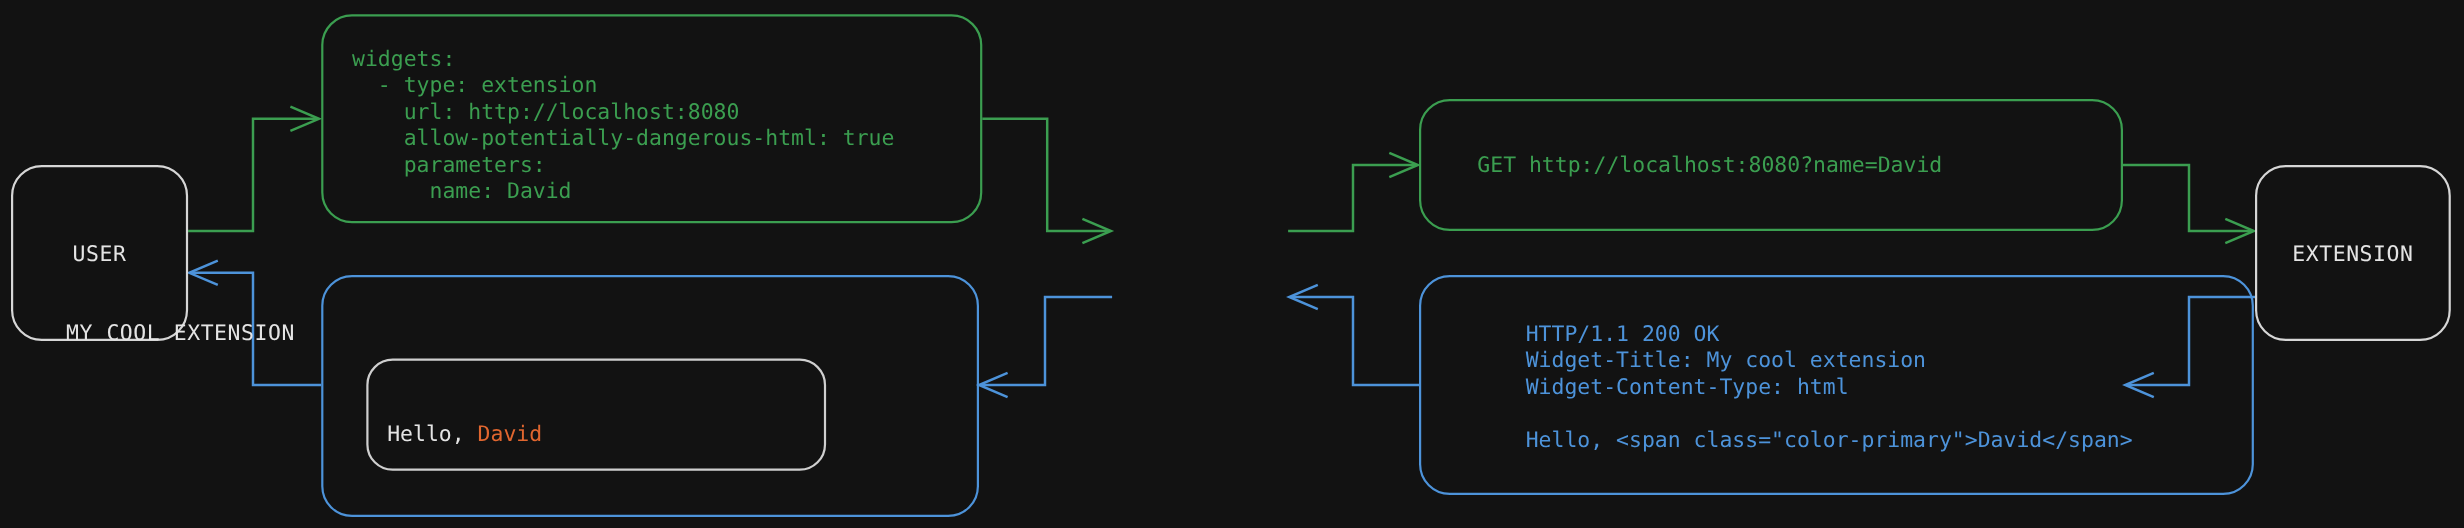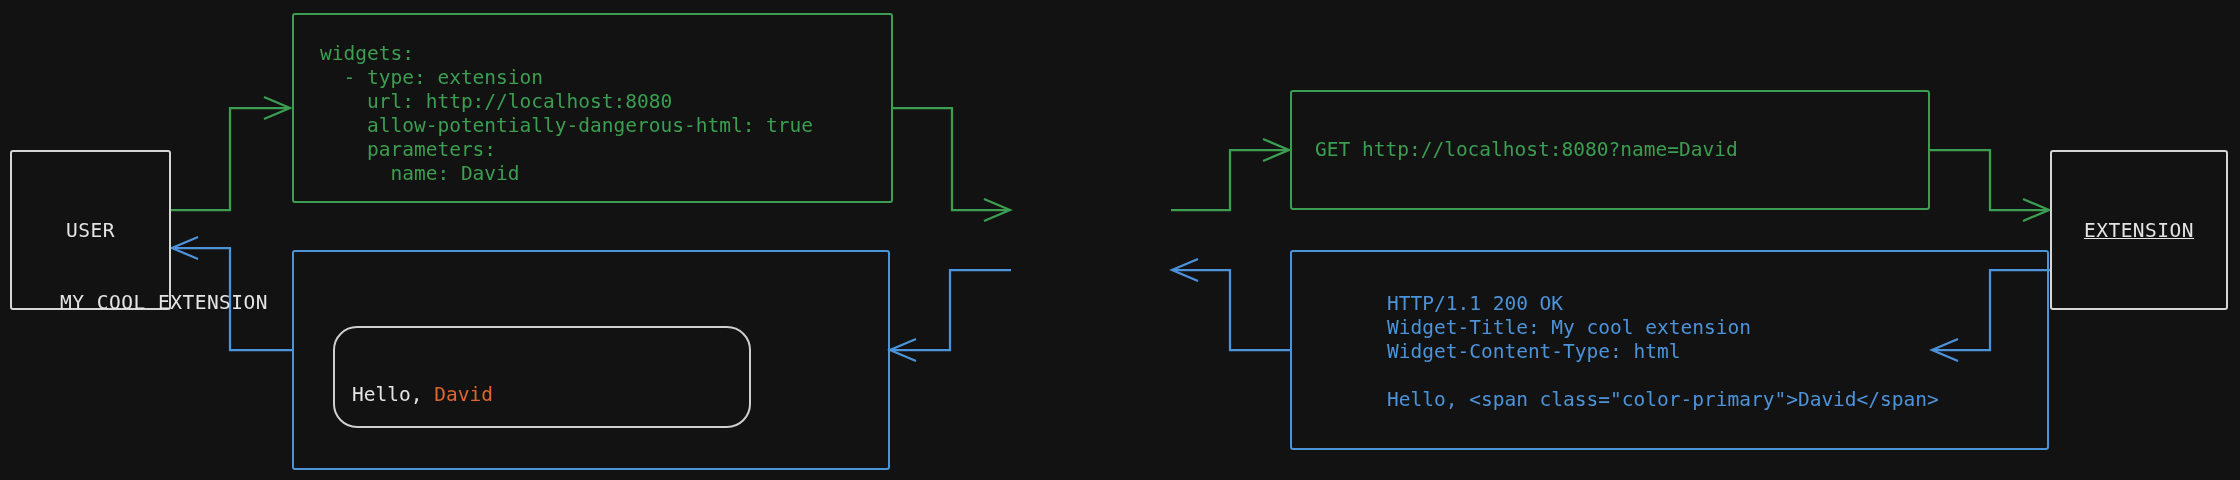--- a/index.html
+++ b/index.html
@@ -28,53 +28,53 @@
     left: 0; top: 0;
     width: 2240px; height: 480px;
   }
   .wires path { fill: none; stroke-width: 2.25px; }
   .wires .green path { stroke: var(--green); }
   .wires .blue path { stroke: var(--blue); }
 
   .box {
     position: absolute;
     border: 2px solid var(--border_light);
-    border-radius: 3px;
+    border-radius: 28px;
     background: transparent;
   }
   .node {
     display: flex;
     align-items: center;
     justify-content: center;
     color: var(--text_light);
     font-size: 19.5px;
     letter-spacing: 0.5px;
   }
   .node-user      { left: 10px;   top: 150px; width: 161px; height: 160px; }
   .node-glance    { left: 1011px; top: 150px; width: 160px; height: 160px; }
-  .node-extension { left: 2050px; top: 150px; width: 178px; height: 160px; text-decoration: underline; }
+  .node-extension { left: 2050px; top: 150px; width: 178px; height: 160px; }
 
   .msg { font-size: 19.5px; line-height: 24px; }
   .msg pre {
     margin: 0;
     font: inherit;
     white-space: pre;
   }
   .msg-config {
     left: 292px; top: 13px; width: 601px; height: 190px;
     border-color: var(--green); color: var(--green);
   }
   .msg-config pre { padding: 27px 0 0 26px; }
 
   .msg-request {
     left: 1290px; top: 90px; width: 640px; height: 120px;
     border-color: var(--green); color: var(--green);
     display: flex; align-items: center;
   }
-  .msg-request pre { padding-left: 23px; }
+  .msg-request pre { padding-left: 51px; }
 
   .msg-response {
     left: 1290px; top: 250px; width: 759px; height: 200px;
     border-color: var(--blue); color: var(--blue); padding-left: 44px;
   }
   .msg-response pre { padding: 40px 0 0 51px; }
 
   .widget-preview {
     left: 292px; top: 250px; width: 598px; height: 220px;
     border-color: var(--blue);

